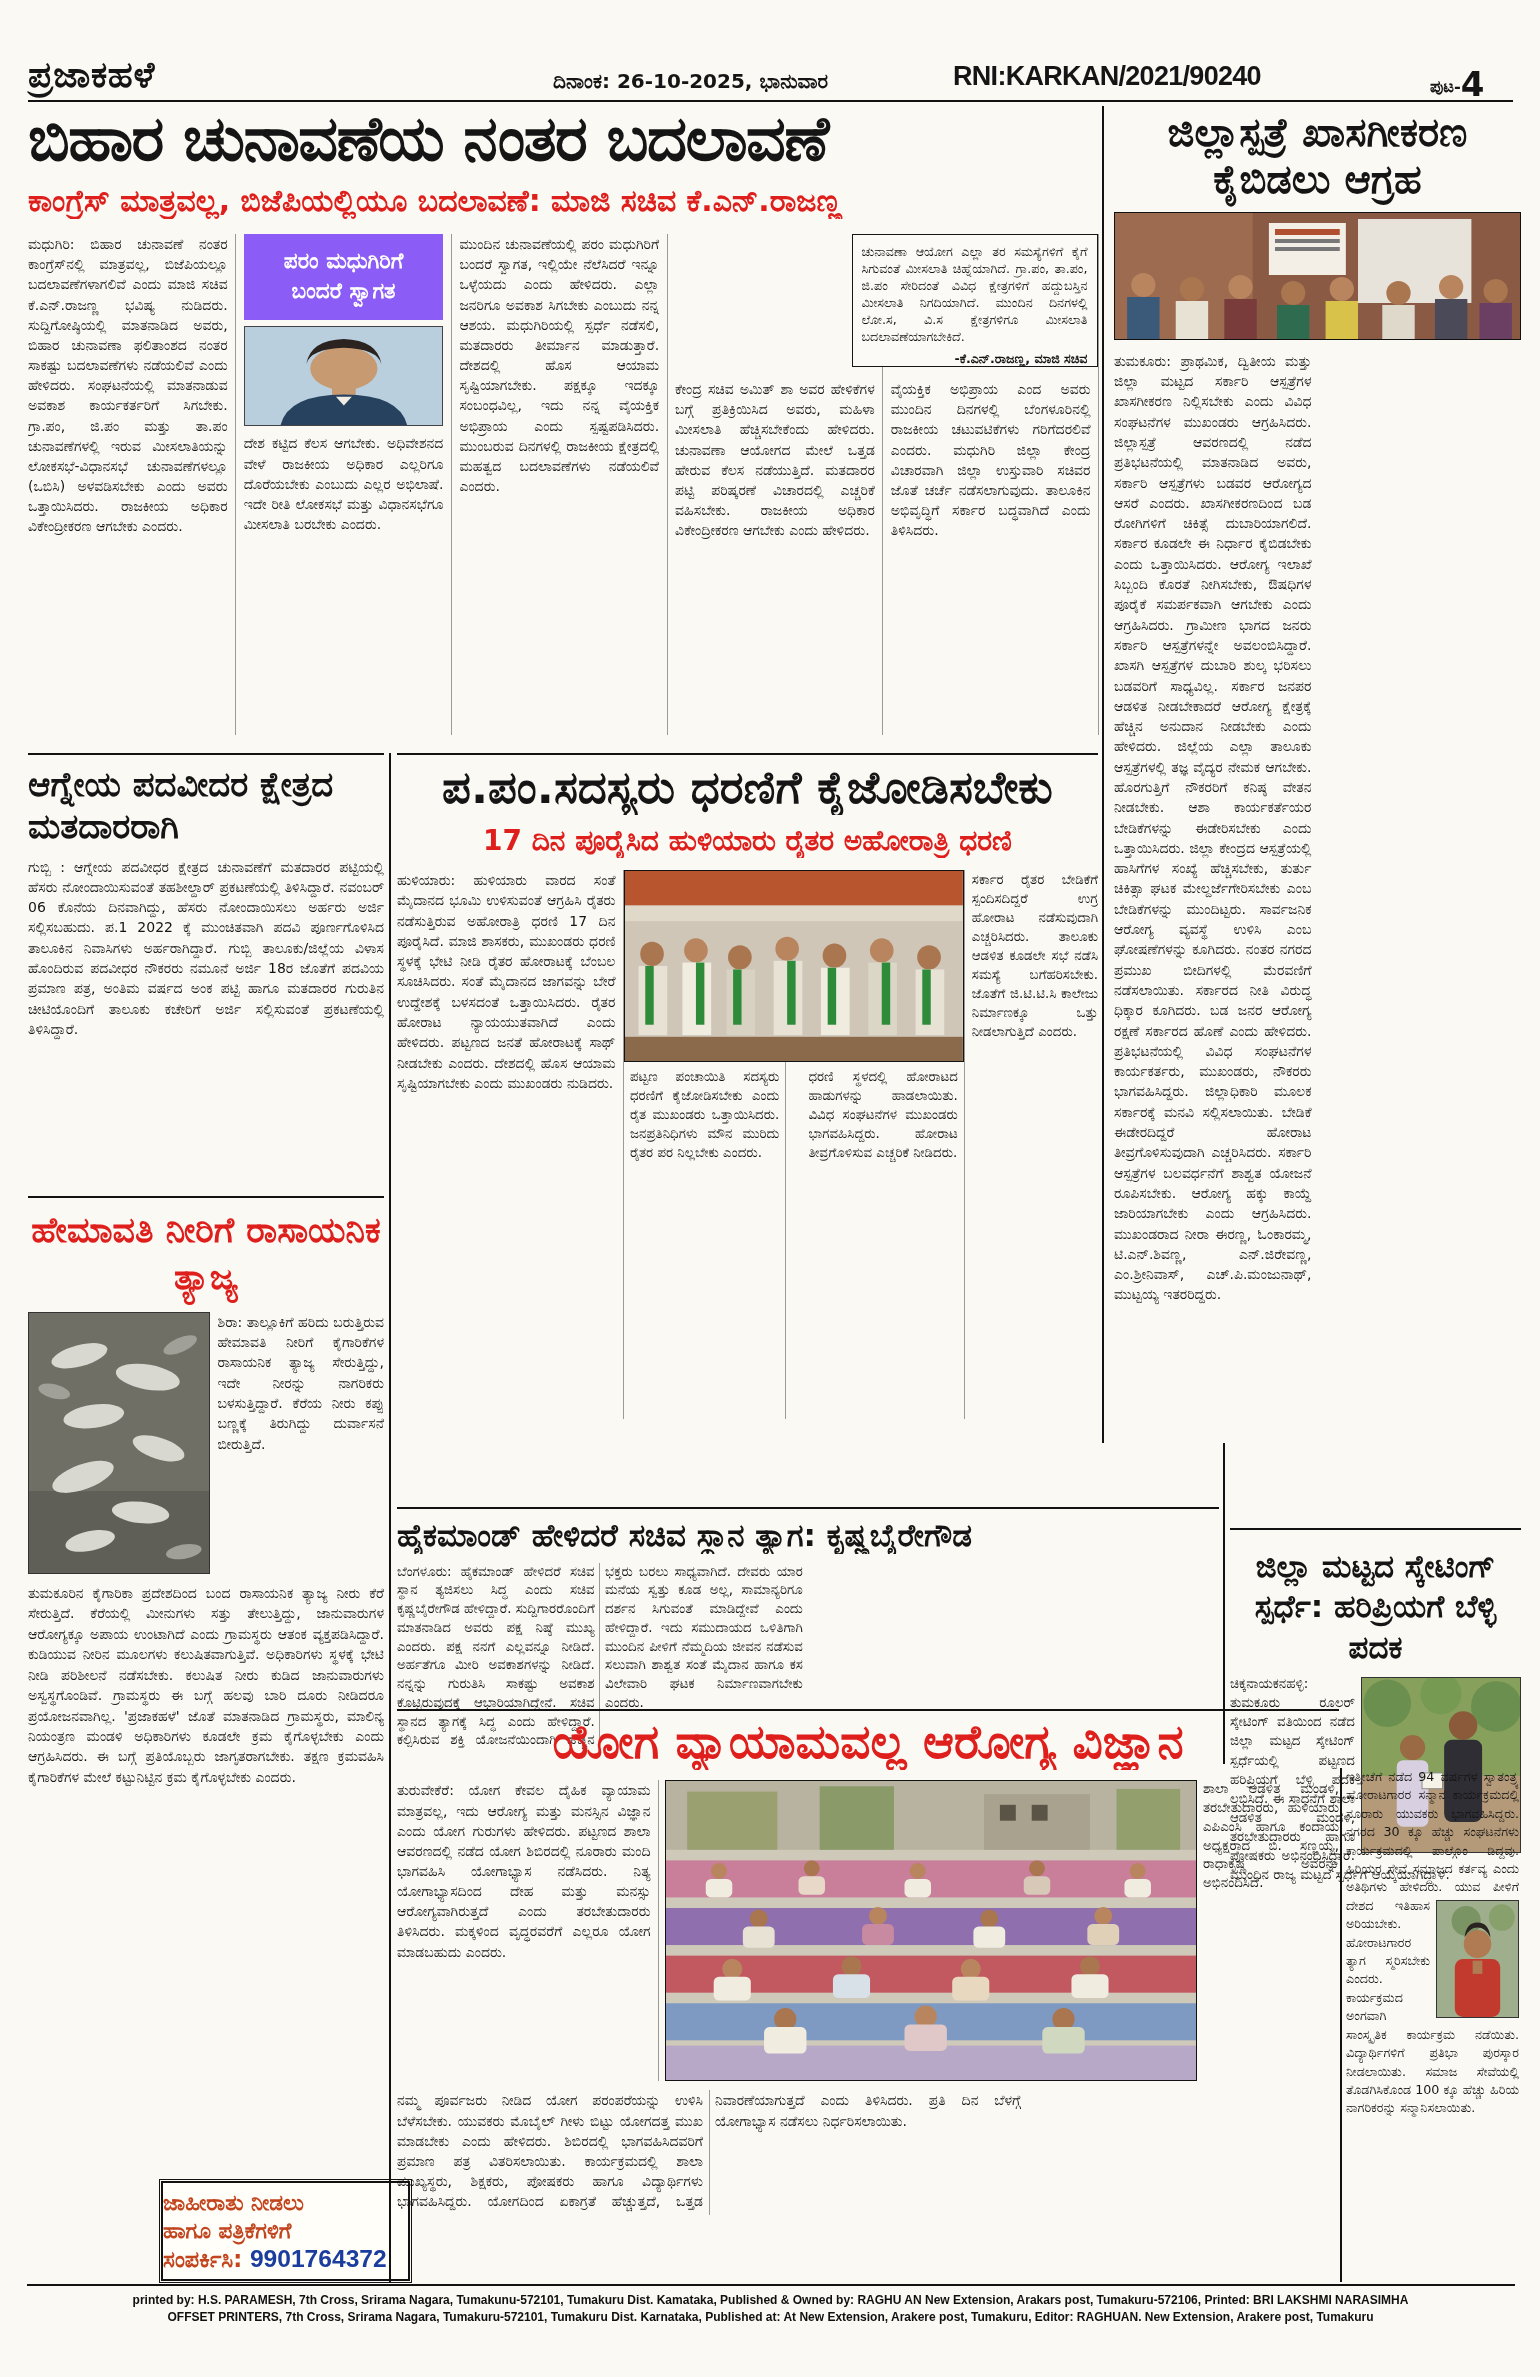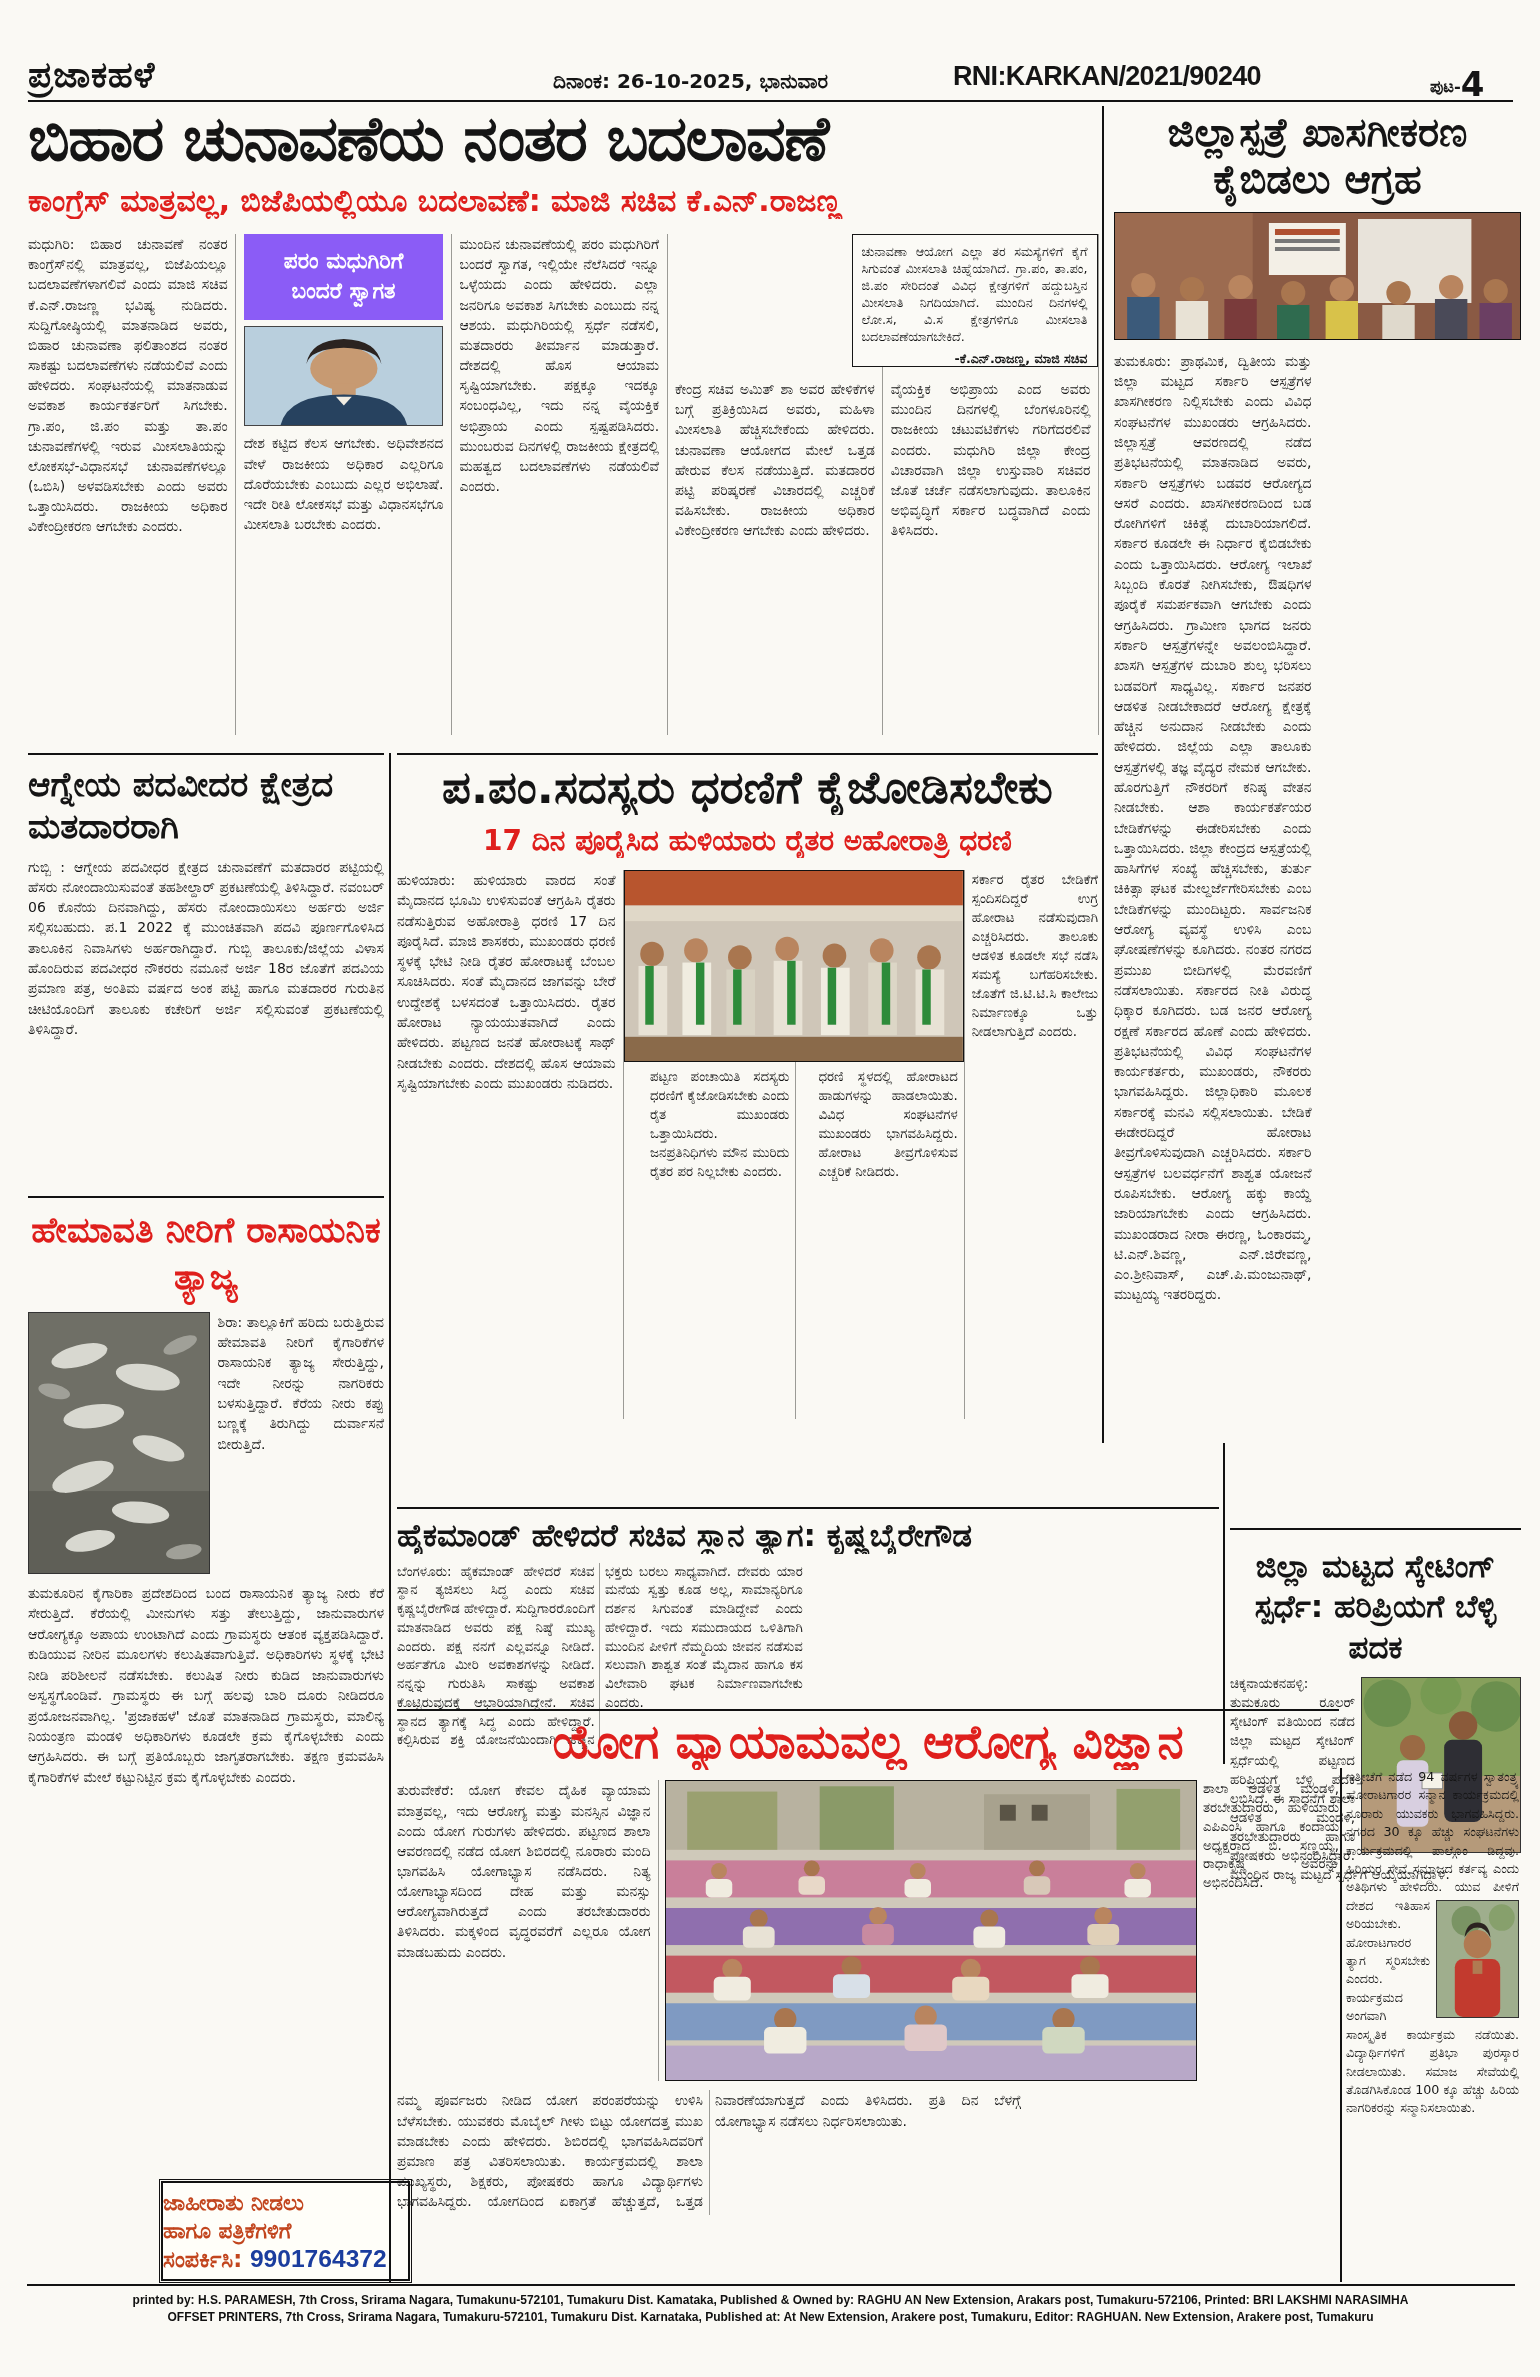--- a/index.html
+++ b/index.html
@@ -265,21 +265,21 @@
               <rect x="120" y="56" width="5" height="33" fill="#2e8b3a"></rect>
             <circle cx="152" cy="46" r="7" fill="#b9855f"></circle>
               <rect x="144" y="53" width="17" height="42" fill="#dcd6c6"></rect>
               <rect x="152" y="53" width="5" height="36" fill="#2e8b3a"></rect>
             <circle cx="180" cy="50" r="7" fill="#a9764f"></circle>
               <rect x="172" y="57" width="17" height="38" fill="#e8e2d5"></rect>
               <rect x="176" y="57" width="5" height="32" fill="#2e8b3a"></rect>
           </g>
         </svg>
         <div class="f-sub">
-          <div class="f-subcol" style="border-left:none;margin-left:20px;">ಪಟ್ಟಣ ಪಂಚಾಯಿತಿ ಸದಸ್ಯರು ಧರಣಿಗೆ ಕೈಜೋಡಿಸಬೇಕು ಎಂದು ರೈತ ಮುಖಂಡರು ಒತ್ತಾಯಿಸಿದರು. ಜನಪ್ರತಿನಿಧಿಗಳು ಮೌನ ಮುರಿದು ರೈತರ ಪರ ನಿಲ್ಲಬೇಕು ಎಂದರು.</div>
+          <div class="f-subcol" style="border-left:none;">ಪಟ್ಟಣ ಪಂಚಾಯಿತಿ ಸದಸ್ಯರು ಧರಣಿಗೆ ಕೈಜೋಡಿಸಬೇಕು ಎಂದು ರೈತ ಮುಖಂಡರು ಒತ್ತಾಯಿಸಿದರು. ಜನಪ್ರತಿನಿಧಿಗಳು ಮೌನ ಮುರಿದು ರೈತರ ಪರ ನಿಲ್ಲಬೇಕು ಎಂದರು.</div>
           <div class="f-subcol" style="border-right:none;margin-left:16px;">ಧರಣಿ ಸ್ಥಳದಲ್ಲಿ ಹೋರಾಟದ ಹಾಡುಗಳನ್ನು ಹಾಡಲಾಯಿತು. ವಿವಿಧ ಸಂಘಟನೆಗಳ ಮುಖಂಡರು ಭಾಗವಹಿಸಿದ್ದರು. ಹೋರಾಟ ತೀವ್ರಗೊಳಿಸುವ ಎಚ್ಚರಿಕೆ ನೀಡಿದರು.</div>
         </div>
       </div>
       <div class="f-right" style="border-left:0.7px solid #9b9b96;">ಸರ್ಕಾರ ರೈತರ ಬೇಡಿಕೆಗೆ ಸ್ಪಂದಿಸದಿದ್ದರೆ ಉಗ್ರ ಹೋರಾಟ ನಡೆಸುವುದಾಗಿ ಎಚ್ಚರಿಸಿದರು. ತಾಲೂಕು ಆಡಳಿತ ಕೂಡಲೇ ಸಭೆ ನಡೆಸಿ ಸಮಸ್ಯೆ ಬಗೆಹರಿಸಬೇಕು. ಜೊತೆಗೆ ಜಿ.ಟಿ.ಟಿ.ಸಿ ಕಾಲೇಜು ನಿರ್ಮಾಣಕ್ಕೂ ಒತ್ತು ನೀಡಲಾಗುತ್ತಿದೆ ಎಂದರು.</div>
     </div>
   </div>
 
   <div class="abs" id="minister">
     <div class="min-head">ಹೈಕಮಾಂಡ್ ಹೇಳಿದರೆ ಸಚಿವ ಸ್ಥಾನ ತ್ಯಾಗ: ಕೃಷ್ಣಬೈರೇಗೌಡ</div>
     <div class="min-body">

